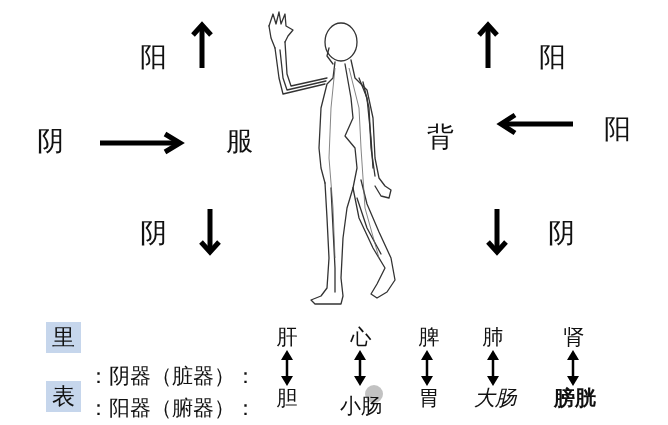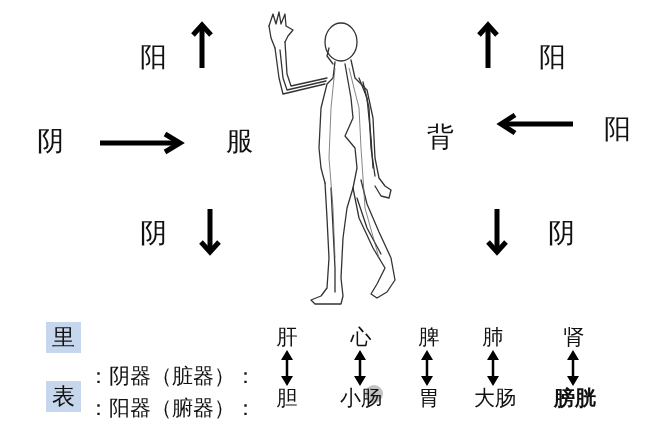--- a/index.html
+++ b/index.html
@@ -121,16 +121,16 @@
   <line x1="6" y1="3" x2="6" y2="33" stroke="#000" stroke-width="2.5"></line>
   <polygon points="0,10 6,0 12,10" fill="#000"></polygon>
     <polygon points="0,26 6,36 12,26" fill="#000"></polygon>
 </svg>
 
 <div class="abs wm" style="left:365px;top:378px;">
   <span style="display:inline-block;width:18px;height:18px;border-radius:50%;background:rgba(120,120,120,0.45);vertical-align:middle;margin-right:6px;"></span>
 </div>
 
 <div class="abs organ" style="left:272px;top:384px;width:30px;">胆</div>
-<div class="abs organ" style="left:334px;top:384px;width:54px;">小肠</div>
+<div class="abs organ" style="left:334px;top:392px;width:54px;">小肠</div>
 <div class="abs organ" style="left:414px;top:384px;width:30px;">胃</div>
-<div class="abs organ" style="left:468px;top:384px;width:54px;">大肠</div>
+<div class="abs organ" style="left:468px;top:384px;width:54px;font-style:italic;">大肠</div>
 <div class="abs organ" style="left:548px;top:384px;width:54px;font-weight:bold;">膀胱</div>
 
 </body></html>

